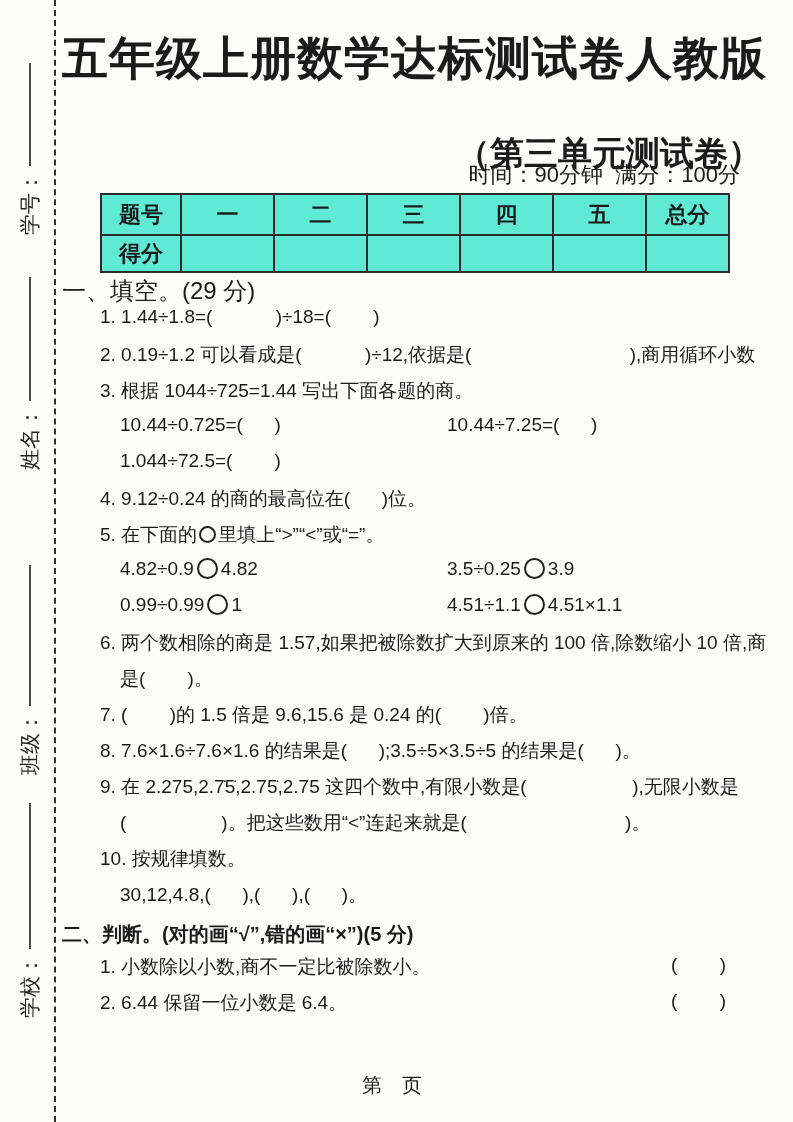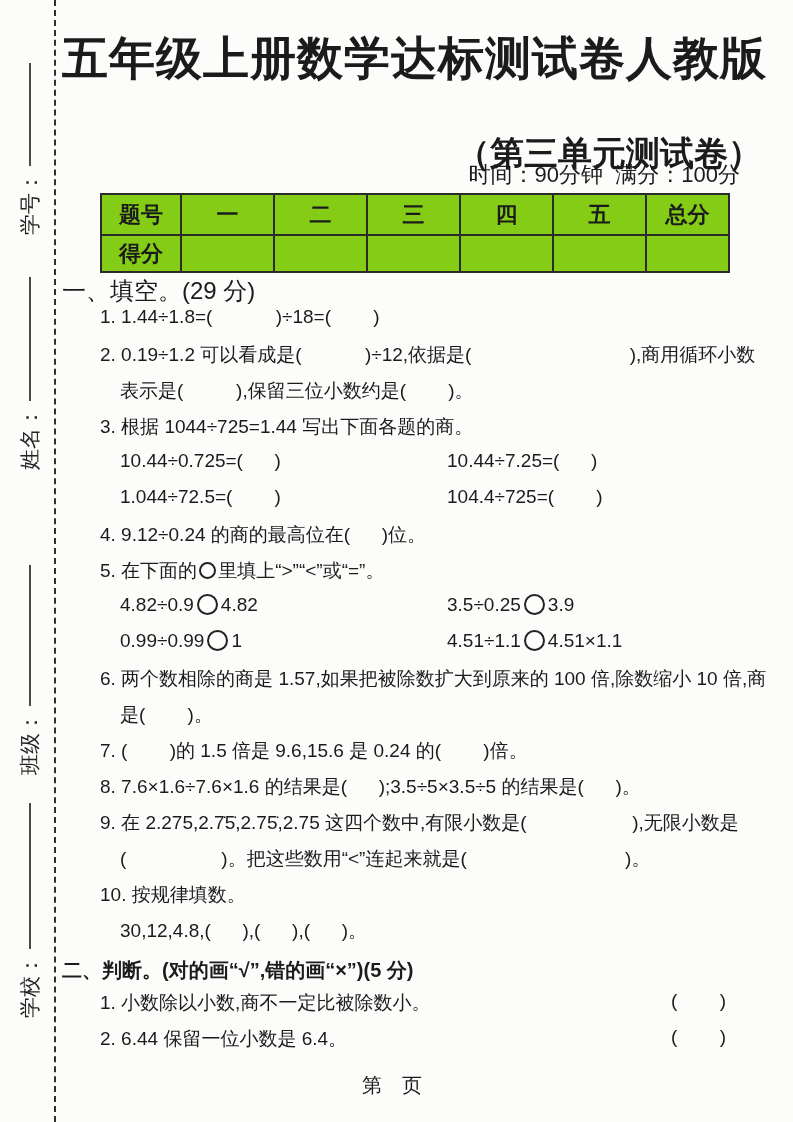--- a/index.html
+++ b/index.html
@@ -51,21 +51,21 @@
     text-align: right; font-size: 22px; white-space: pre-wrap;
   }
 
   
   .score-table {
     position: absolute; left: 100px; top: 193px;
     border-collapse: collapse; table-layout: fixed;
   }
   .score-table td {
     border: 2px solid #2b2b2b; text-align: center; vertical-align: middle;
-    font-size: 22px; font-weight: 600; padding: 0; background: #84cc16;
+    font-size: 22px; font-weight: 600; padding: 0; background: #5eead4;
   }
   .score-table tr.hdr td { height: 41px; }
   .score-table tr.val td { height: 37px; }
 
   
   .content {
     position: absolute; left: 62px; top: 275px; width: 706px;
     font-size: 19px;
   }
   .line { height: 36px; padding-top: 3px; white-space: pre-wrap; }
@@ -152,30 +152,28 @@
   </tbody>
     </table>
 
   <div class="content">
 
     <div class="line sec-heading">一、填空。(29 分)</div>
 
     <div class="line ind1">1. 1.44÷1.8=(            )÷18=(        )</div>
 
     <div class="line ind1">2. 0.19÷1.2 可以看成是(            )÷12,依据是(                              ),商用循环小数</div>
-    <div class="line ind2">表示是(          ),保留三位小数约是(        )。</div>
 
     <div class="line ind1">3. 根据 1044÷725=1.44 写出下面各题的商。</div>
     <div class="line ind2 cols">
       <span class="col-l">10.44÷0.725=(      )</span>
       <span class="col-r">10.44÷7.25=(      )</span>
     </div>
     <div class="line ind2 cols">
       <span class="col-l">1.044÷72.5=(        )</span>
-      <span class="col-r">104.4÷725=(        )</span>
     </div>
 
     <div class="line ind1">4. 9.12÷0.24 的商的最高位在(      )位。</div>
 
     <div class="line ind1"><span>5. 在下面的</span><span class="cmp-circle small"></span><span>里填上“&gt;”“&lt;”或“=”。</span></div>
     <div class="line ind2 cols">
       <span class="col-l"><span>4.82÷0.9</span><span class="cmp-circle"></span><span>4.82</span></span>
       <span class="col-r"><span>3.5÷0.25</span><span class="cmp-circle"></span><span>3.9</span></span>
     </div>
     <div class="line ind2 cols">

